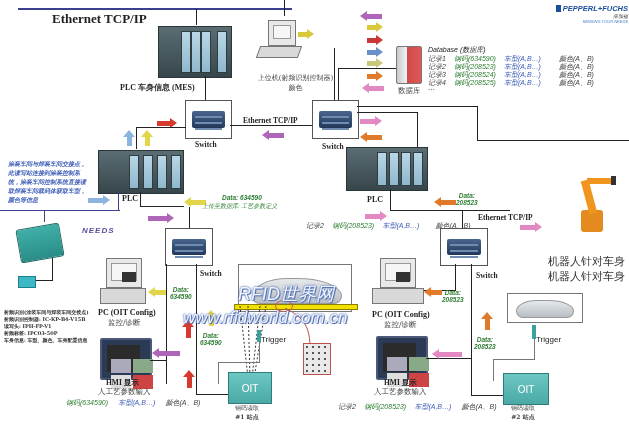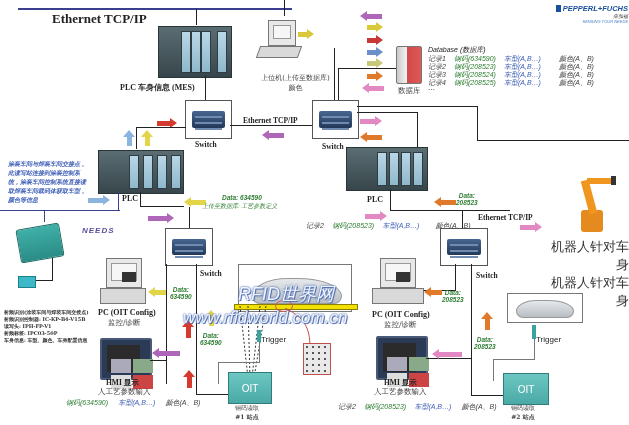--- a/index.html
+++ b/index.html
@@ -67,21 +67,21 @@
 <div class="abs serif-b" style="left:120px;top:82px;font-size:8px;">PLC 车身信息 (MES)</div>
 <div class="line" style="left:205px;top:76px;width:1px;height:24px;"></div>
 
 <div class="pc" style="left:258px;top:20px;">
   <div class="monitor" style="left:10px;top:0;width:26px;height:24px;">
       <div class="scr"></div>
     </div>
   <div class="pcbase" style="left:0;top:26px;width:40px;height:10px;transform:skewX(-20deg);"></div>
 </div>
 <div class="abs" style="left:248px;top:73px;font-size:7px;text-align:center;width:95px;color:#444;">
-  <div>上位机(上传至数据库)</div>
+  <div>上位机(射频识别控制器)</div>
   <div>颜色</div>
 </div>
 
 <div class="arrow l" style="left:360px;top:12px;width:22px;color:#b066b8;">
     <div class="shaft"></div>
     <div class="head"></div>
   </div>
 <div class="arrow r" style="left:298px;top:30px;width:16px;color:#d9c93a;">
     <div class="shaft"></div>
     <div class="head"></div>
@@ -339,21 +339,21 @@
   <span class="blue" style="margin-left:6px;">车型(A,B…)</span>
   <span class="gray" style="margin-left:14px;">颜色(A、B)</span>
 </div>
 
 <div class="abs" style="left:565px;top:174px;width:50px;height:62px;">
   <div style="position:absolute;left:16px;top:36px;width:22px;height:22px;background:#e58a1f;border-radius:3px;"></div>
   <div style="position:absolute;left:20px;top:6px;width:8px;height:34px;background:#f0961f;transform:rotate(-15deg);"></div>
   <div style="position:absolute;left:22px;top:4px;width:26px;height:6px;background:#f0961f;"></div>
   <div style="position:absolute;left:46px;top:2px;width:5px;height:9px;background:#333;"></div>
 </div>
-<div class="abs" style="left:548px;top:238px;font-size:13px;text-align:right;color:#333;">
+<div class="abs" style="left:548px;top:254px;font-size:11px;text-align:left;color:#333;">
   <div>机器人针对车身</div>
   <div>机器人针对车身</div>
 </div>
 
 <div class="line" style="left:462px;top:210px;width:1px;height:18px;"></div>
 <div class="switch-box" style="left:440px;top:228px;width:46px;height:36px;">
     <div class="unit"></div>
   </div>
 <div class="abs serif-b" style="left:476px;top:271px;font-size:7.5px;">Switch</div>
 <div class="line" style="left:455px;top:264px;width:1px;height:26px;"></div>

